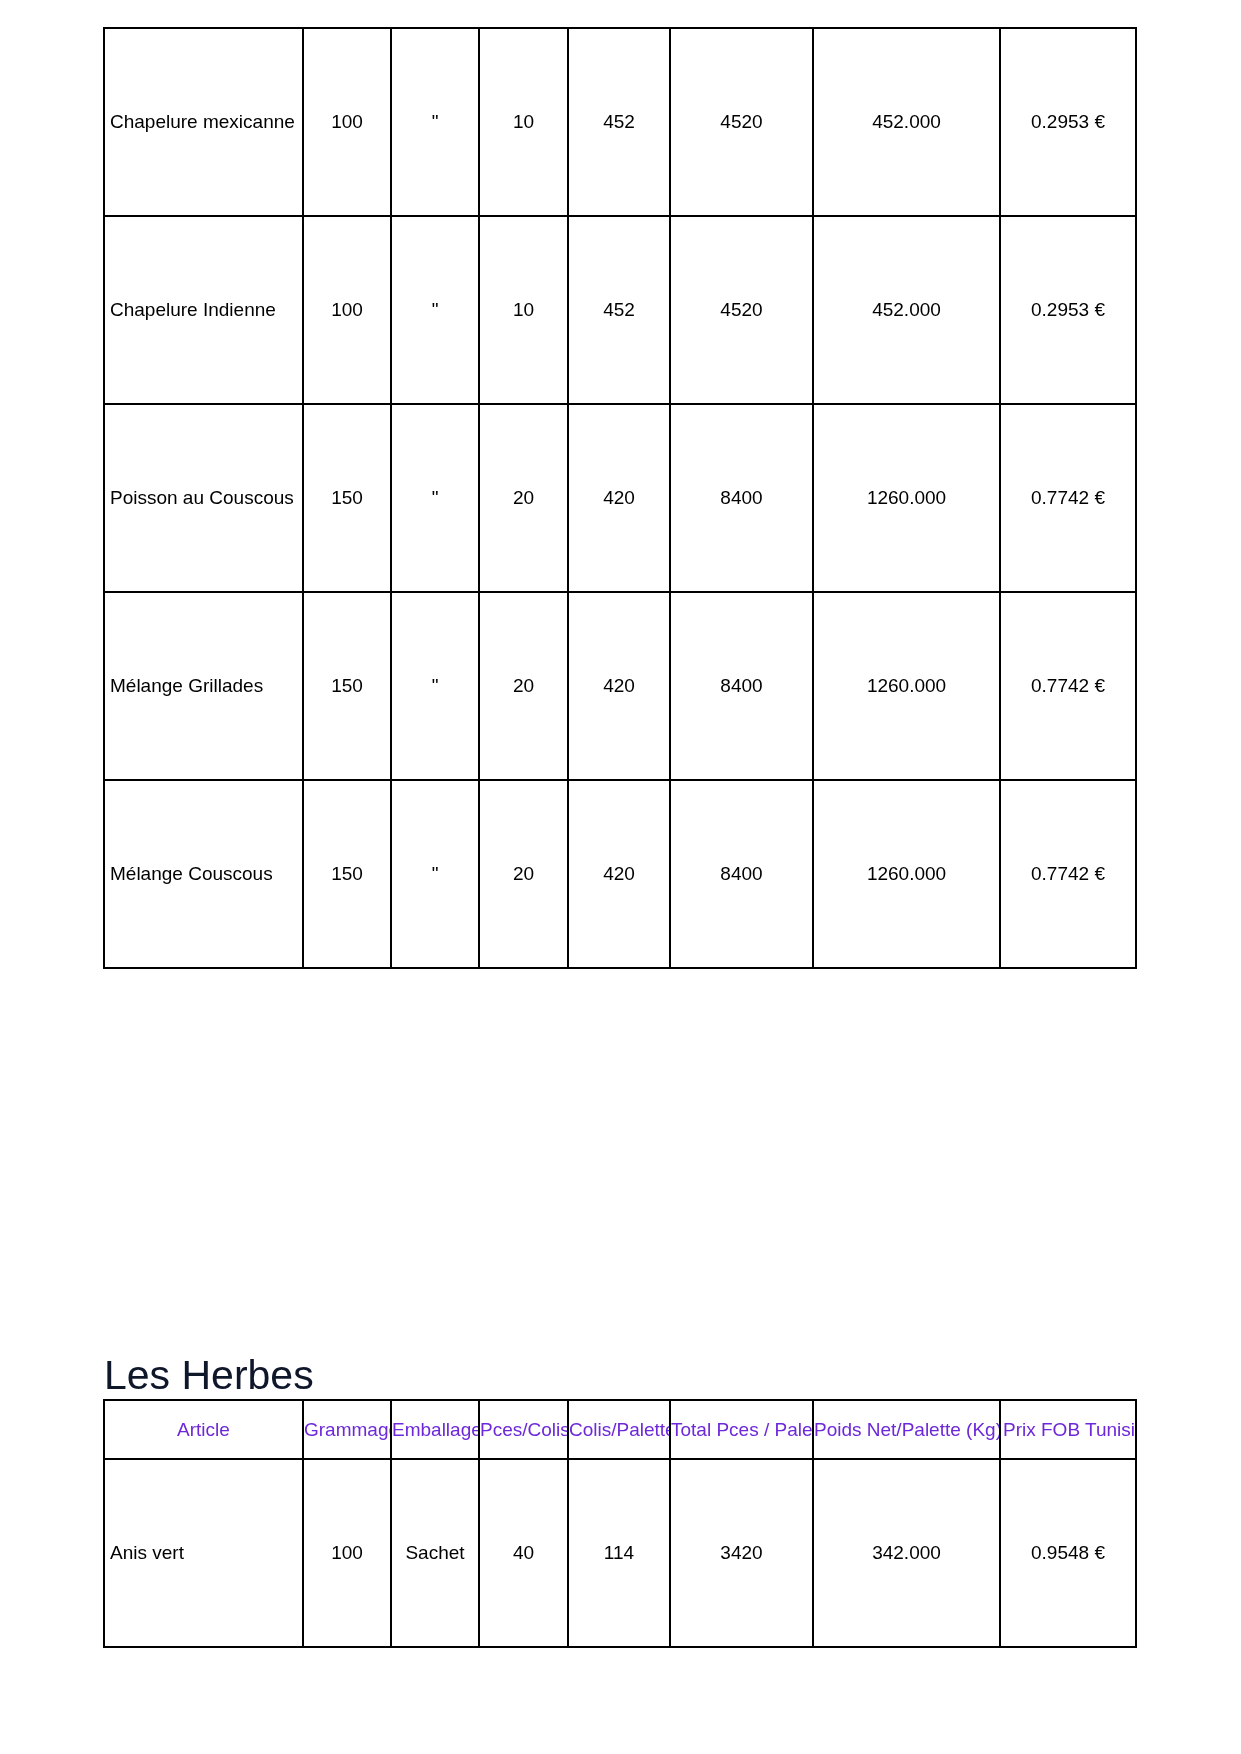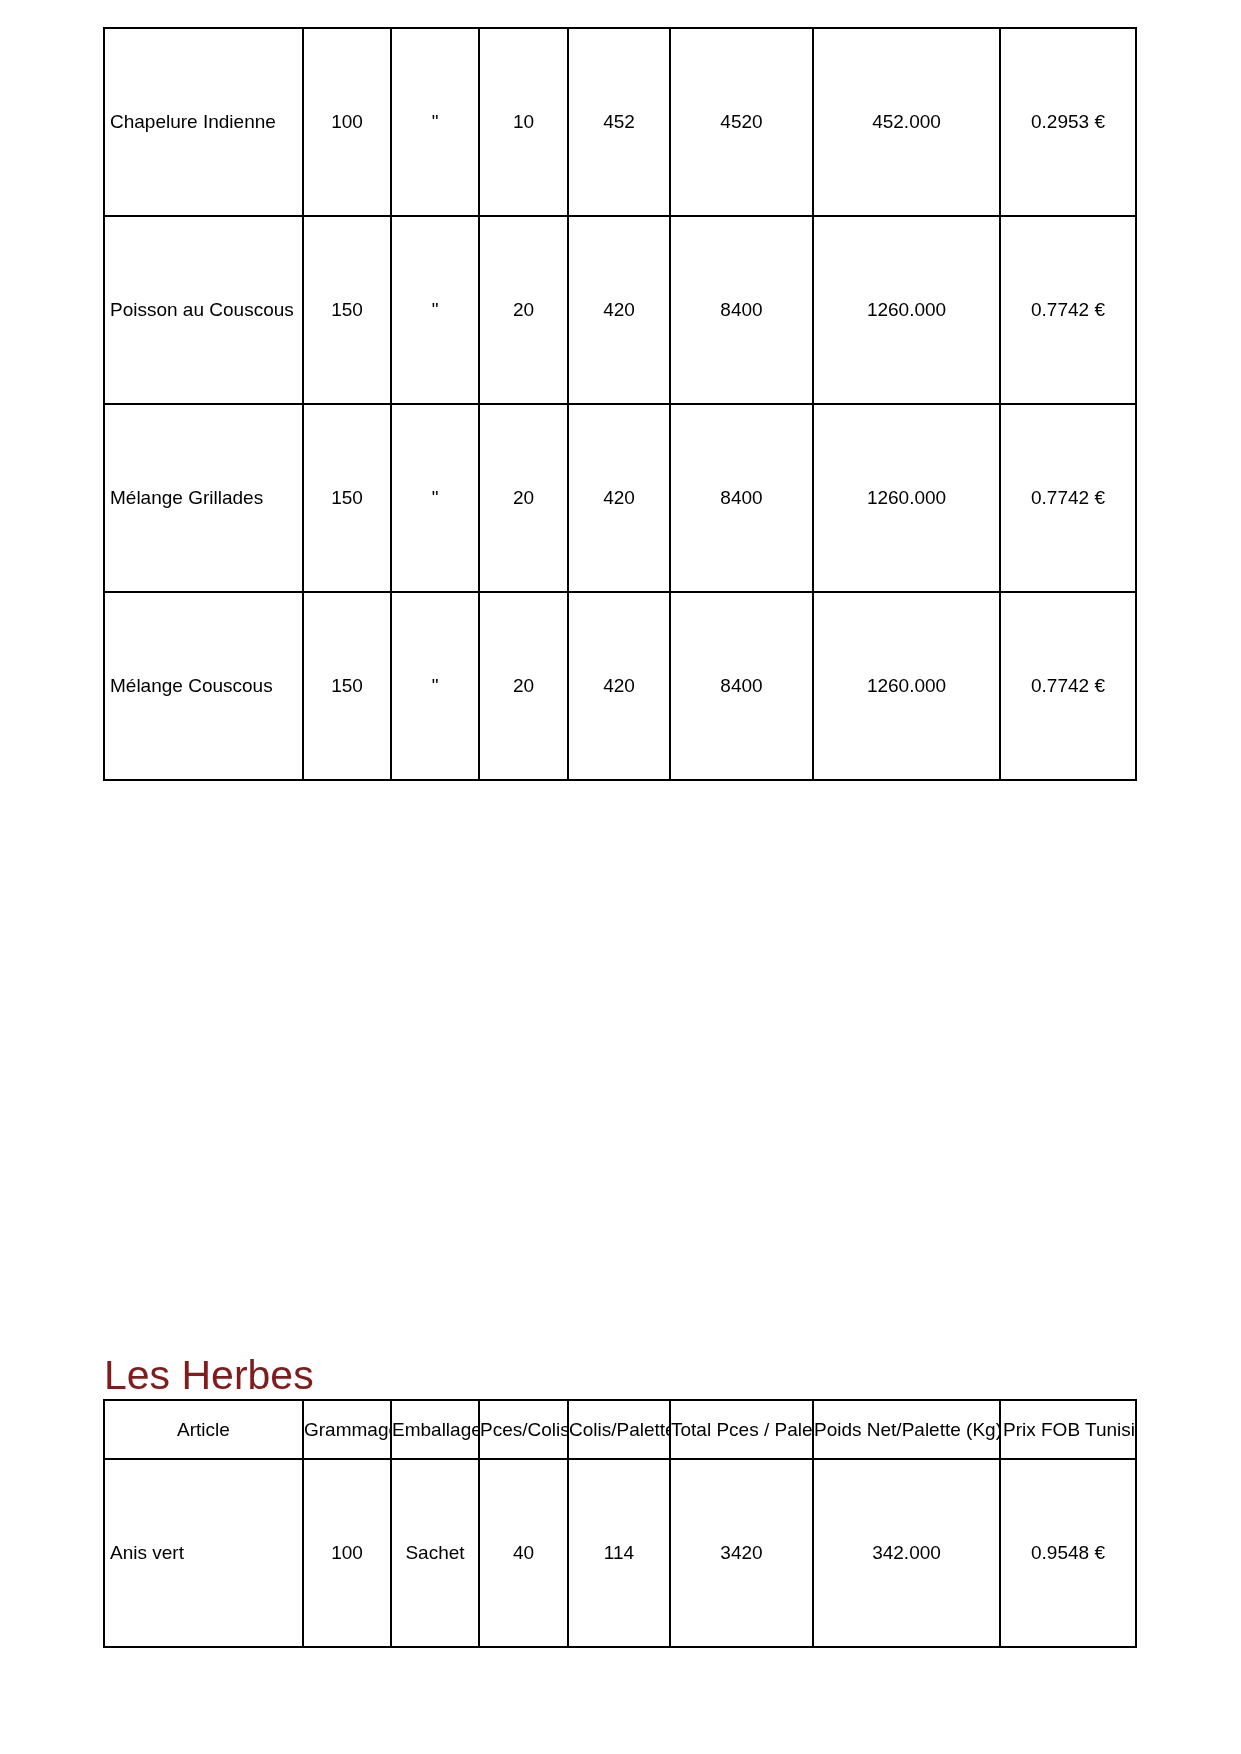--- a/index.html
+++ b/index.html
@@ -25,53 +25,63 @@
     font-weight:normal;
     overflow:hidden;
     vertical-align:middle;
     background:#ffffff;
   }
   tr.data-row { height:188px; }
   tr.header-row { height:59px; }
   td.ca { text-align:left; padding-left:5px; white-space:nowrap; }
   td.cn { text-align:center; white-space:nowrap; }
   th.hdr {
-    color:#000000;
+    color:#6d28d9;
     text-align:center;
     white-space:nowrap;
   }
   th.hdr-left { text-align:left; padding-left:2px; }
   .section-heading {
     position:absolute;
     left:104px; top:1345px;
     width:1032px; height:51px;
     display:flex; align-items:flex-end;
     padding-bottom:2px;
     font-size:41px;
     line-height:1;
-    color:#7f1d1d;
+    color:#0f172a;
   }
 </style>
 </head>
 <body>
 
 <div class="page">
 
   <table class="price-table t1">
     <colgroup>
       <col style="width:199px">
         <col style="width:88px">
         <col style="width:88px">
         <col style="width:89px">
       <col style="width:102px">
         <col style="width:143px">
         <col style="width:187px">
         <col style="width:136px">
     </colgroup>
     <tbody>
+        <tr class="data-row">
+      <td class="ca">Chapelure mexicanne</td>
+      <td class="cn">100</td>
+      <td class="cn">"</td>
+      <td class="cn">10</td>
+      <td class="cn">452</td>
+      <td class="cn">4520</td>
+      <td class="cn">452.000</td>
+      <td class="cn">0.2953 €</td>
+    </tr>
     <tr class="data-row">
       <td class="ca">Chapelure Indienne</td>
       <td class="cn">100</td>
       <td class="cn">"</td>
       <td class="cn">10</td>
       <td class="cn">452</td>
       <td class="cn">4520</td>
       <td class="cn">452.000</td>
       <td class="cn">0.2953 €</td>
     </tr>

